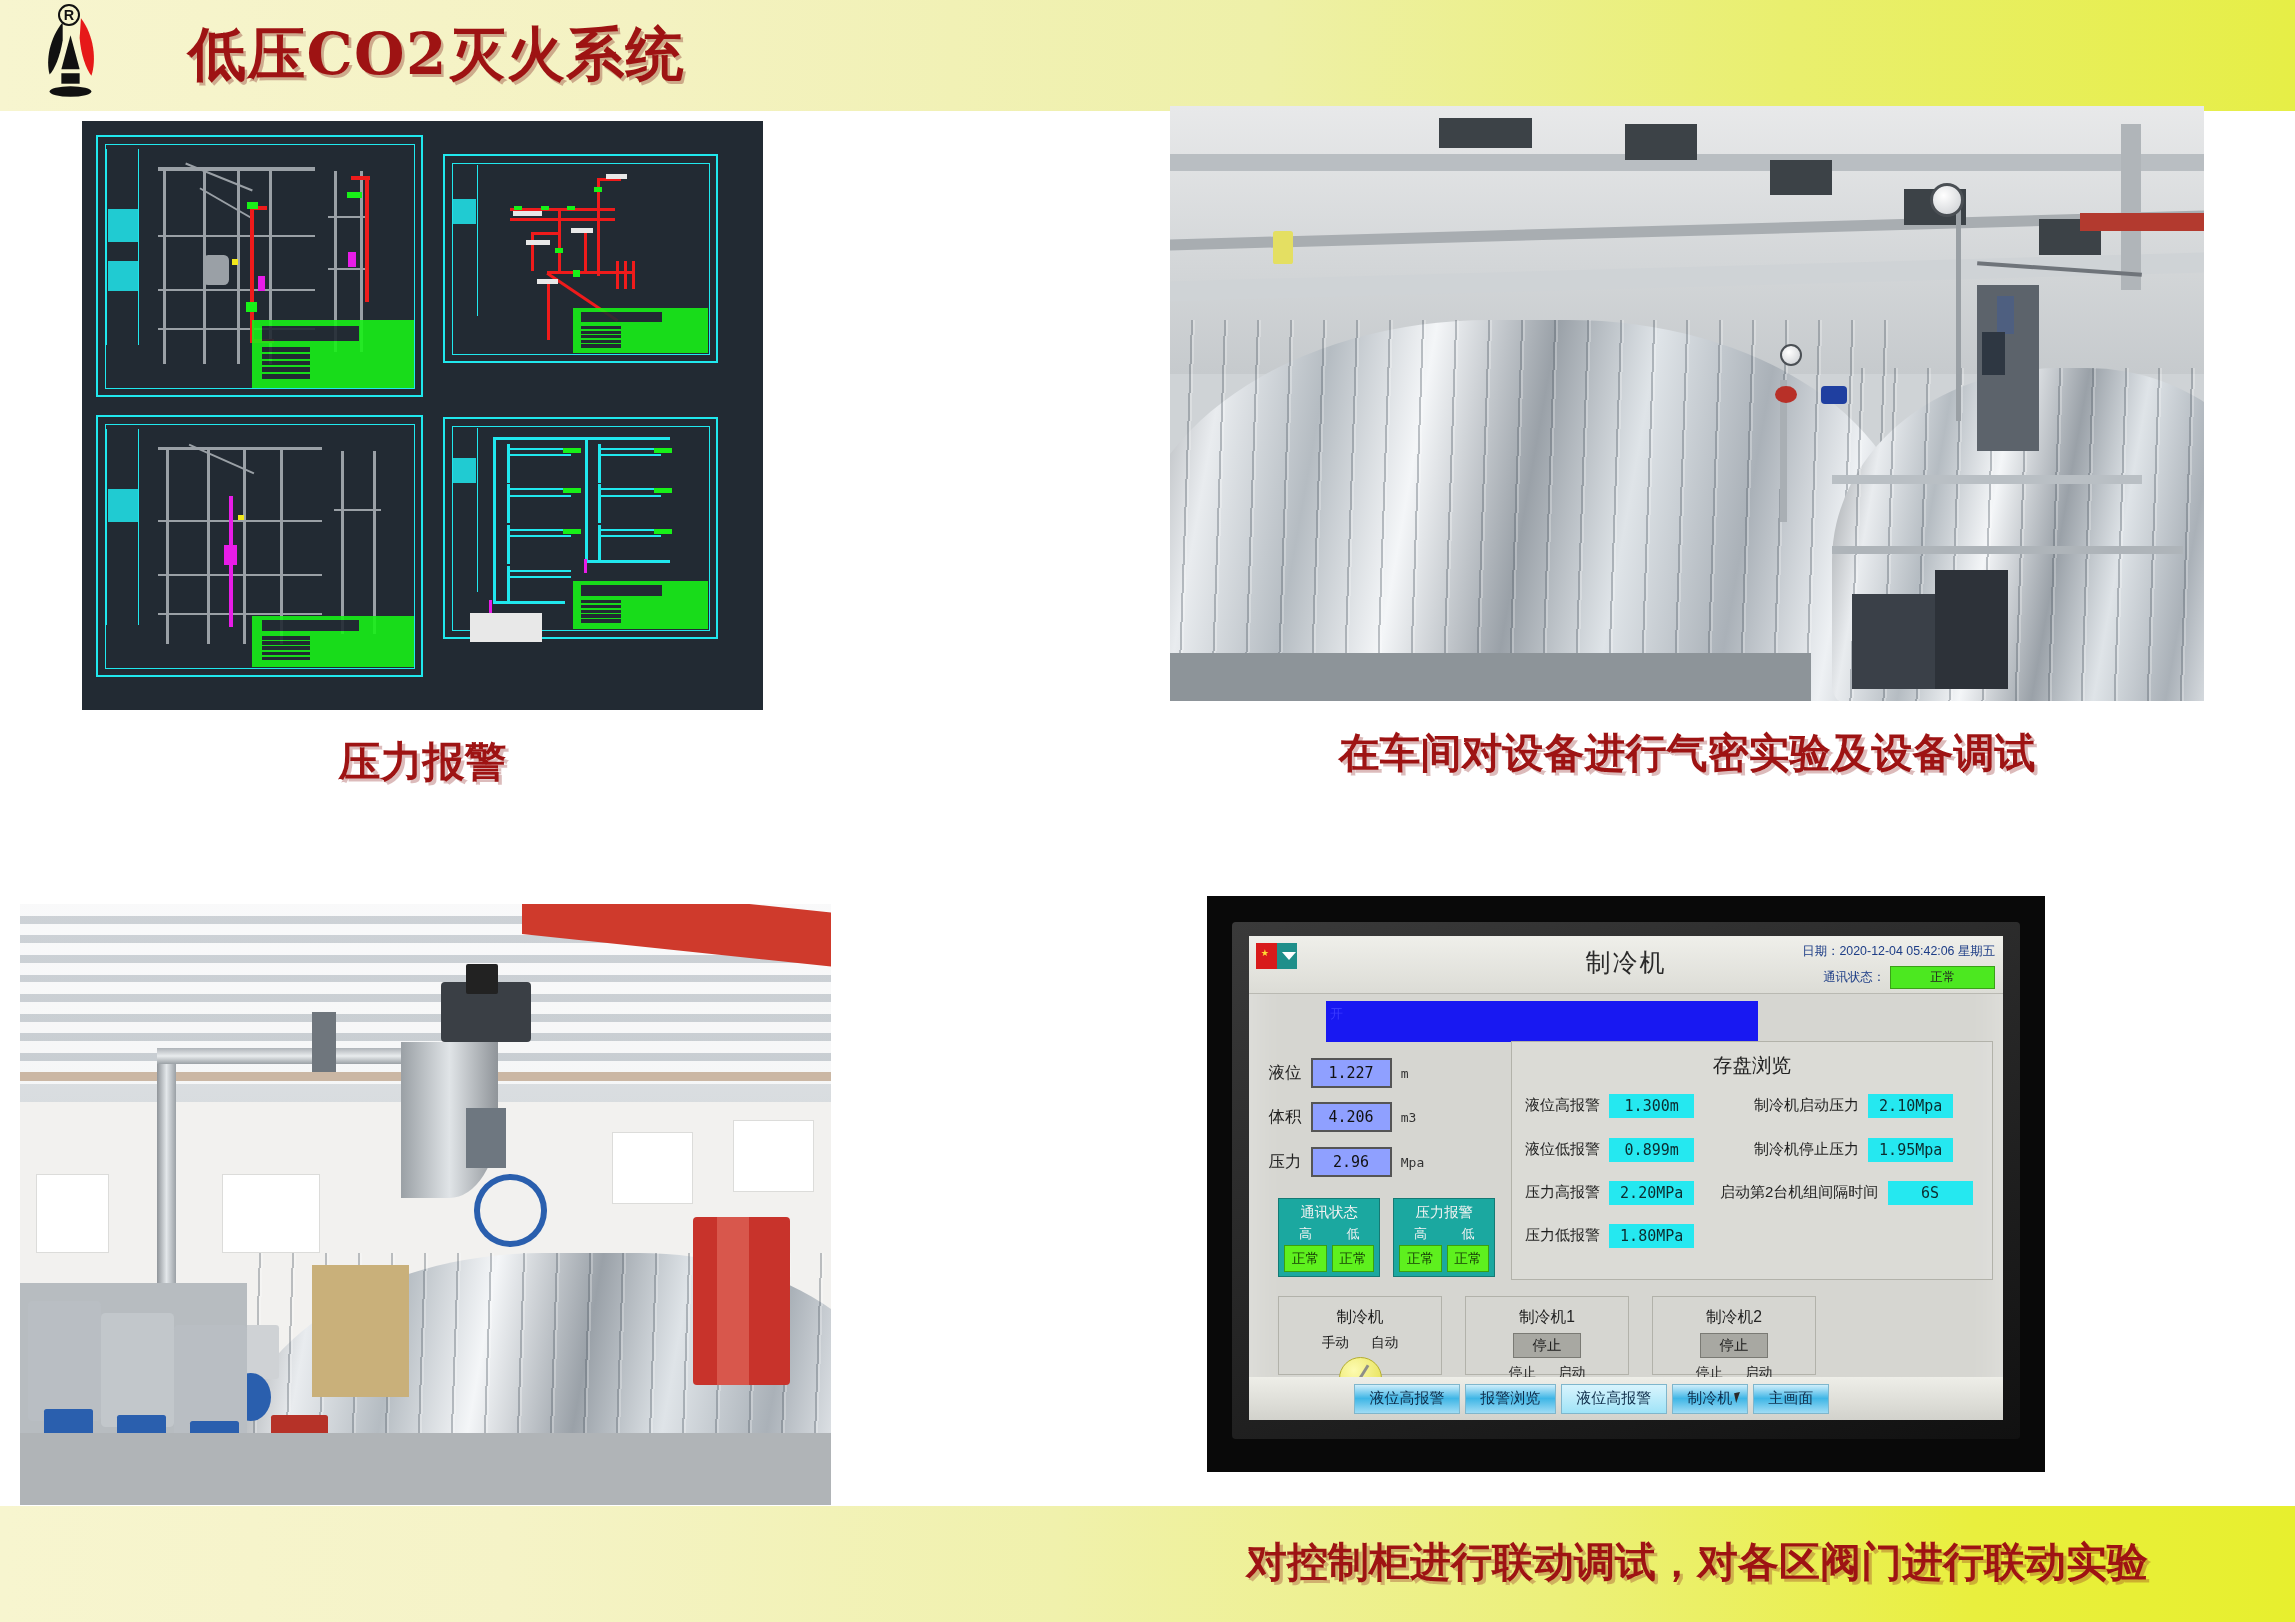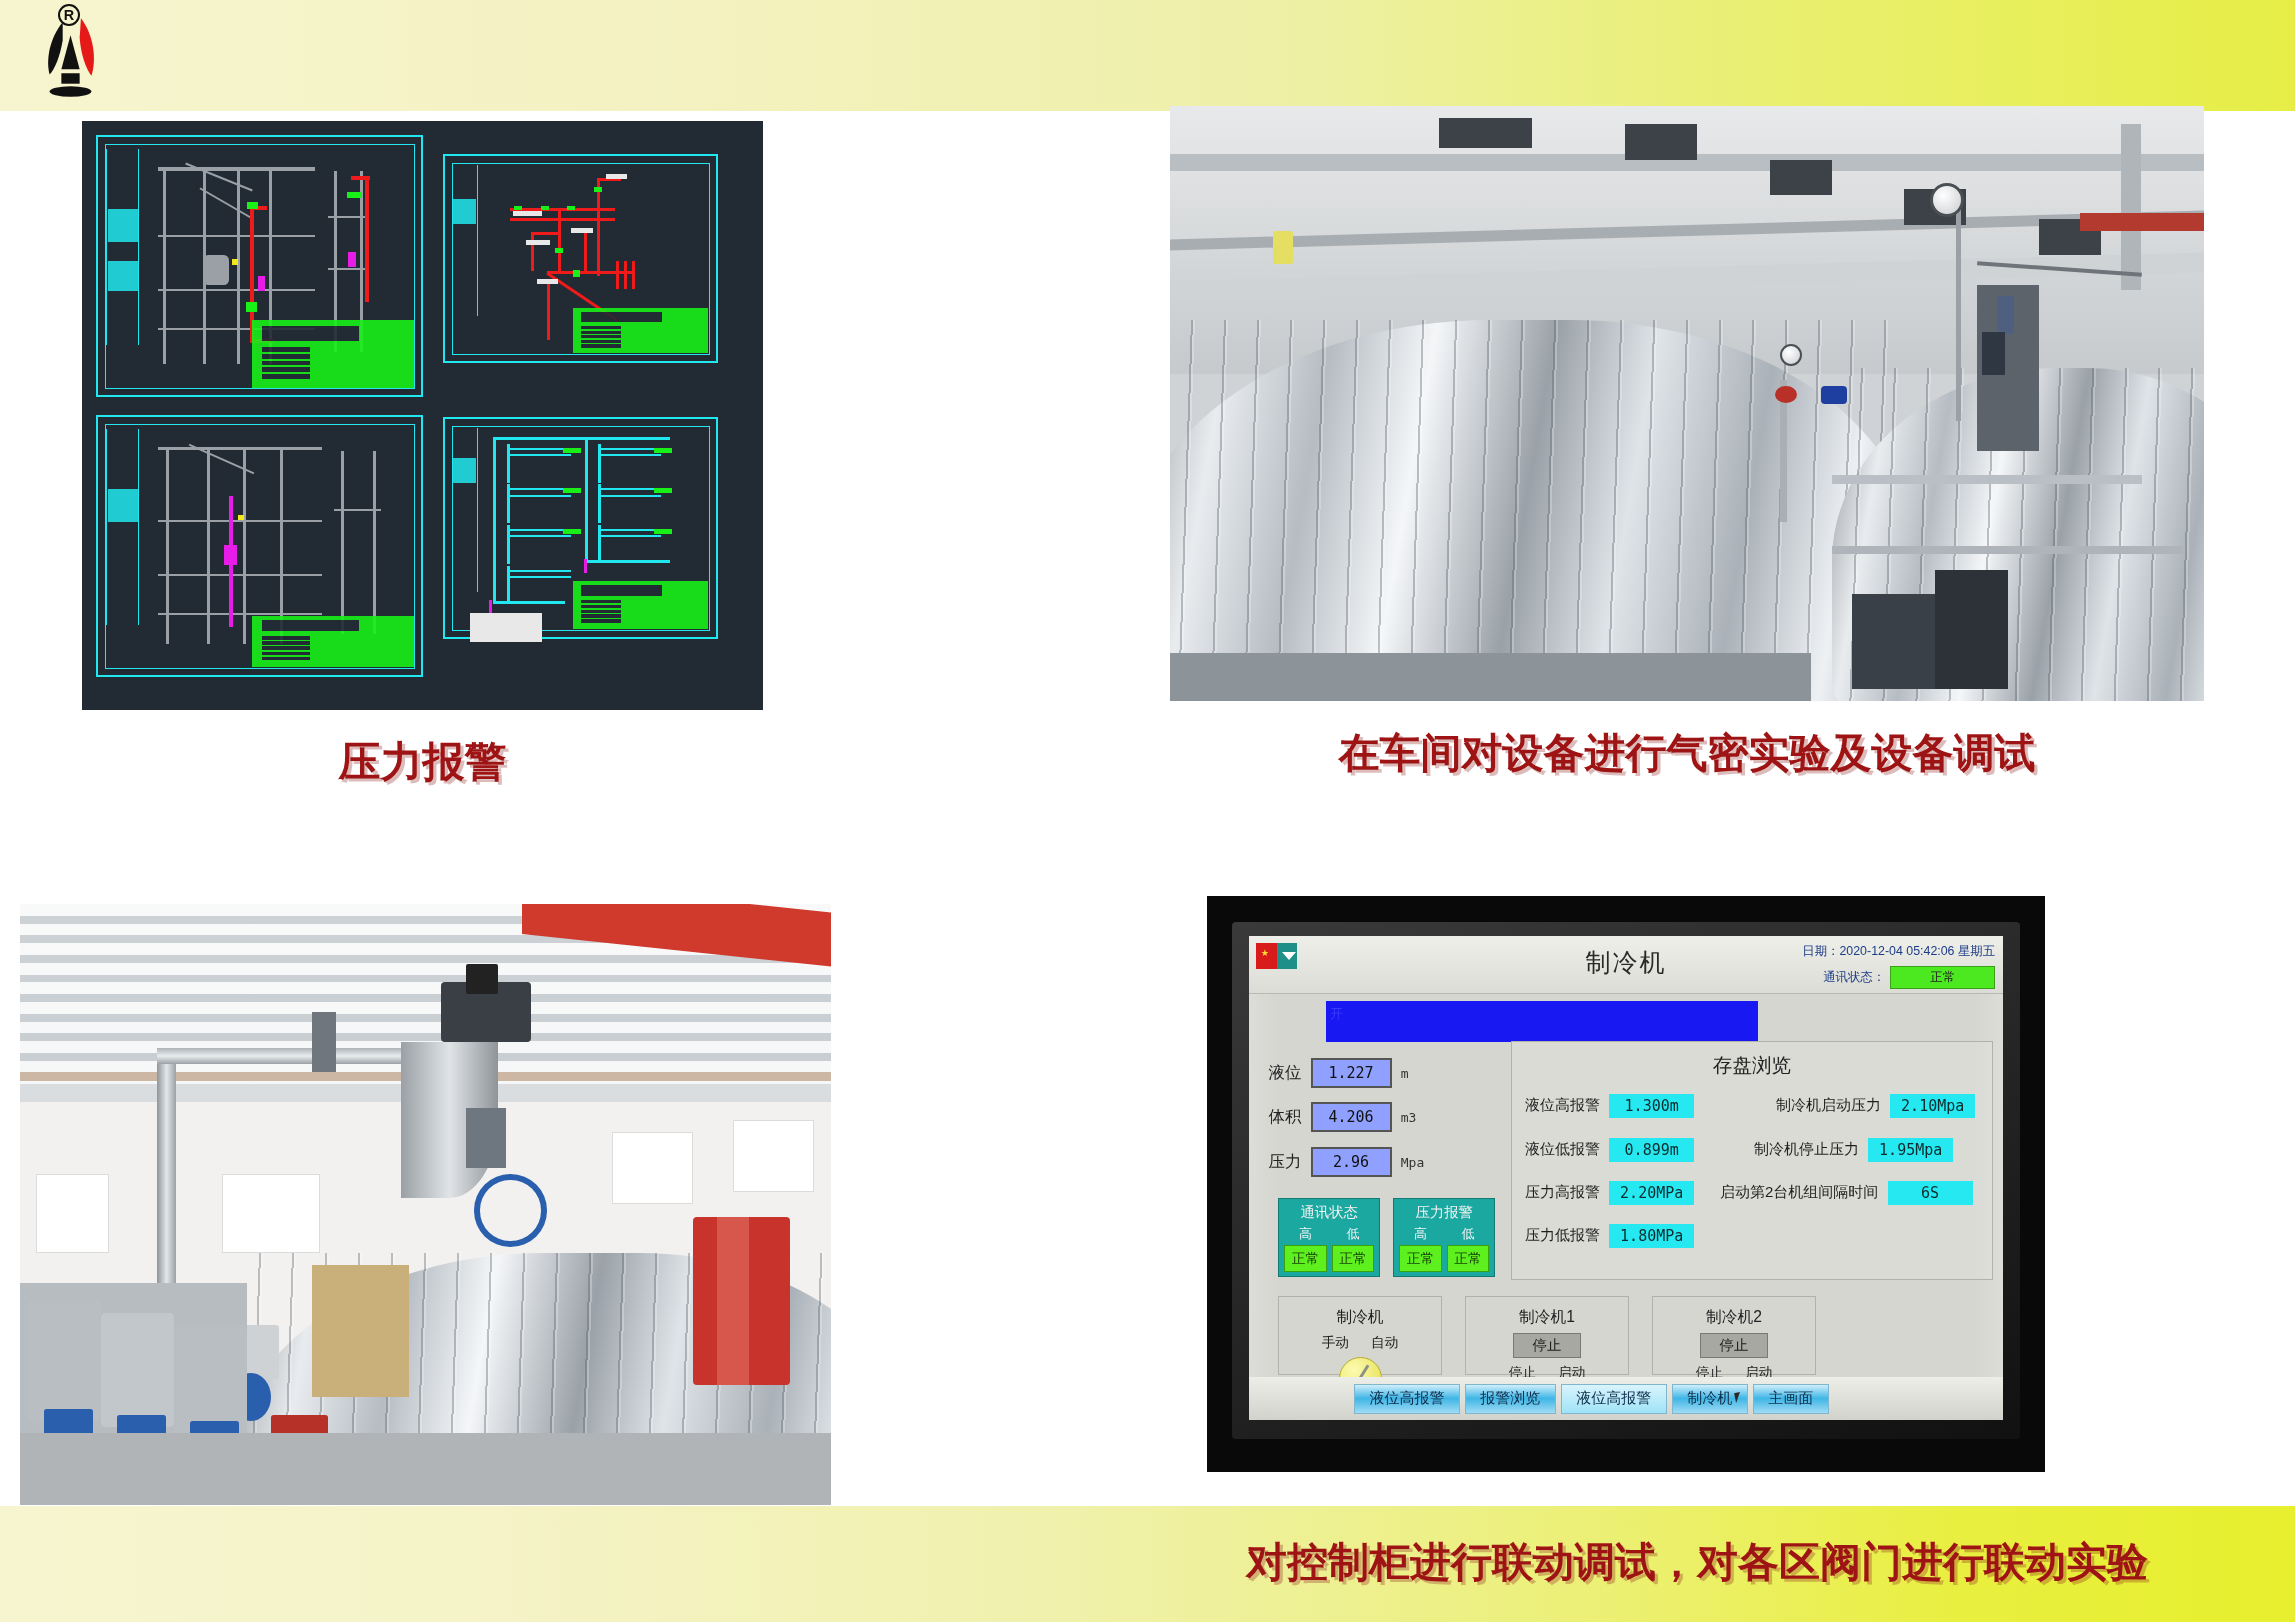--- a/index.html
+++ b/index.html
@@ -203,20 +203,21 @@
   <div class="logo-wrap">
     <svg width="79" height="98" viewBox="0 0 120 150">
       <path d="M48 28 C28 52 22 86 28 108 C36 100 44 80 48 56 Z" fill="#111111"></path>
       <path d="M76 22 C96 48 100 86 92 110 C84 100 76 78 74 52 Z" fill="#e61919"></path>
       <path d="M60 48 L74 100 L46 100 Z" fill="#111111"></path>
       <rect x="46" y="106" width="28" height="16" fill="#111111"></rect>
       <ellipse cx="60" cy="134" rx="32" ry="8" fill="#111111"></ellipse>
     </svg>
   </div>
   <div class="reg-mark">R</div>
+  <div class="header-title">低压CO2灭火系统</div>
 </div>
 
 <div class="photo" id="cad">
 
   <div class="cad-q" style="left:14.4px; top:14.4px; width:327px; height:262px;">
     <div class="cad-inner"></div>
     <div class="cad-legend2" style="left:7.9px; top:11.8px; height:196px; width:33px;"></div>
     <div class="cad-legend" style="left:9.2px; top:72px; width:30px; height:33px;"></div>
     <div class="cad-legend" style="left:9.2px; top:124px; width:30px; height:30px;"></div>
 
@@ -509,21 +510,21 @@
           <span class="val">0.899m</span>
         </div>
         <div class="prow" style="left:13px; top:139px;">
           <span>压力高报警</span>
           <span class="val">2.20MPa</span>
         </div>
         <div class="prow" style="left:13px; top:182px;">
           <span>压力低报警</span>
           <span class="val">1.80MPa</span>
         </div>
-        <div class="prow" style="left:242px; top:52px;margin-left:22px;">
+        <div class="prow" style="left:242px; top:52px;">
           <span>制冷机启动压力</span>
           <span class="val">2.10Mpa</span>
         </div>
         <div class="prow" style="left:242px; top:96px;">
           <span>制冷机停止压力</span>
           <span class="val">1.95Mpa</span>
         </div>
         <div class="prow" style="left:208px; top:139px;">
           <span>启动第2台机组间隔时间</span>
           <span class="val">6S</span>

